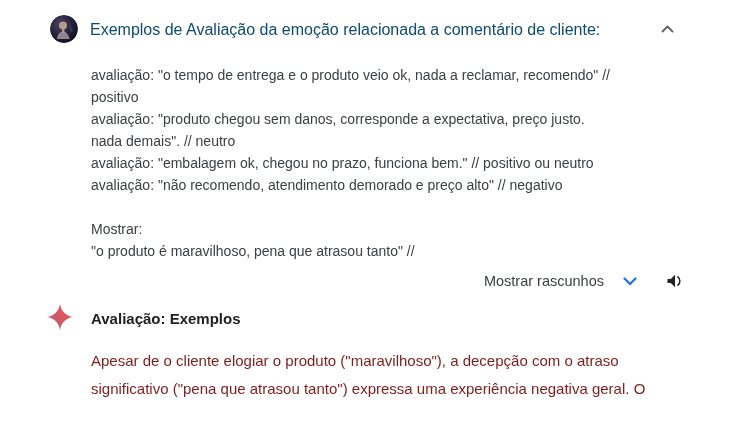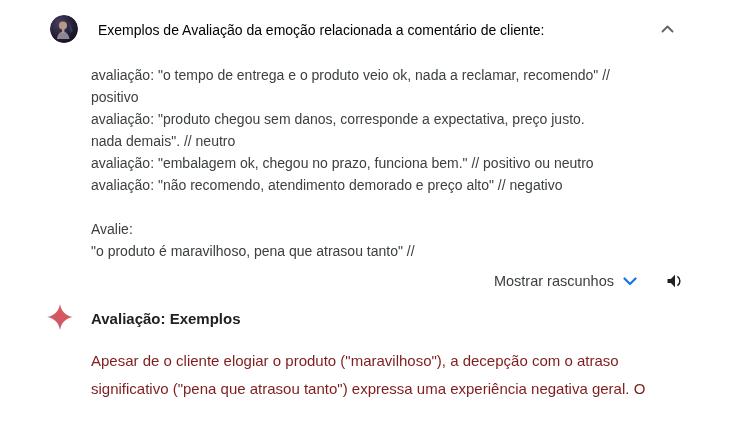--- a/index.html
+++ b/index.html
@@ -14,25 +14,25 @@
   }
   .avatar {
     position: absolute;
     left: 50px; top: 15px;
     width: 28px; height: 28px;
     border-radius: 50%;
     overflow: hidden;
   }
   .user-title {
     position: absolute;
-    left: 98px; top: 20px;
+    left: 90px; top: 20px;
     width: 540px;
-    font-size: 14px;
+    font-size: 16px;
     line-height: 20px;
-    color: #000000;
+    color: #0c4a6e;
   }
   .collapse-btn {
     position: absolute;
     left: 654px; top: 16px;
     width: 26px; height: 26px;
     display: flex; align-items: center; justify-content: center;
     border-radius: 50%;
     cursor: pointer;
     background: transparent;
     border: none;
@@ -51,21 +51,21 @@
   .actions {
     position: absolute;
     top: 268px; right: 47px;
     height: 26px;
     display: flex;
     align-items: center;
   }
   .drafts-btn {
     display: flex;
     align-items: center;
-    gap: 9px;
+    gap: 19px;
     background: transparent;
     border: none;
     padding: 0;
     cursor: pointer;
     font-family: inherit;
   }
   .drafts-label {
     font-size: 14.5px;
     color: #3c4043;
   }
@@ -135,21 +135,21 @@
   </button>
 
   <div class="user-message">
       <div class="msg-line">avaliação: "o tempo de entrega e o produto veio ok, nada a reclamar, recomendo" //</div>
       <div class="msg-line">positivo</div>
       <div class="msg-line">avaliação: "produto chegou sem danos, corresponde a expectativa, preço justo.</div>
       <div class="msg-line">nada demais". // neutro</div>
       <div class="msg-line">avaliação: "embalagem ok, chegou no prazo, funciona bem." // positivo ou neutro</div>
       <div class="msg-line">avaliação: "não recomendo, atendimento demorado e preço alto" // negativo</div>
       <div class="msg-line"></div>
-      <div class="msg-line">Avalie:</div>
+      <div class="msg-line">Mostrar:</div>
       <div class="msg-line">"o produto é maravilhoso, pena que atrasou tanto" //</div>
     </div>
 
   <div class="actions">
     <button class="drafts-btn">
       <span class="drafts-label">Mostrar rascunhos</span>
       <svg width="14" height="9" viewBox="0 0 14 9">
         <polyline points="1.5,1.5 7,7 12.5,1.5" fill="none" stroke="#1a73e8" stroke-width="2.2" stroke-linecap="round" stroke-linejoin="round"></polyline>
       </svg>
     </button>

